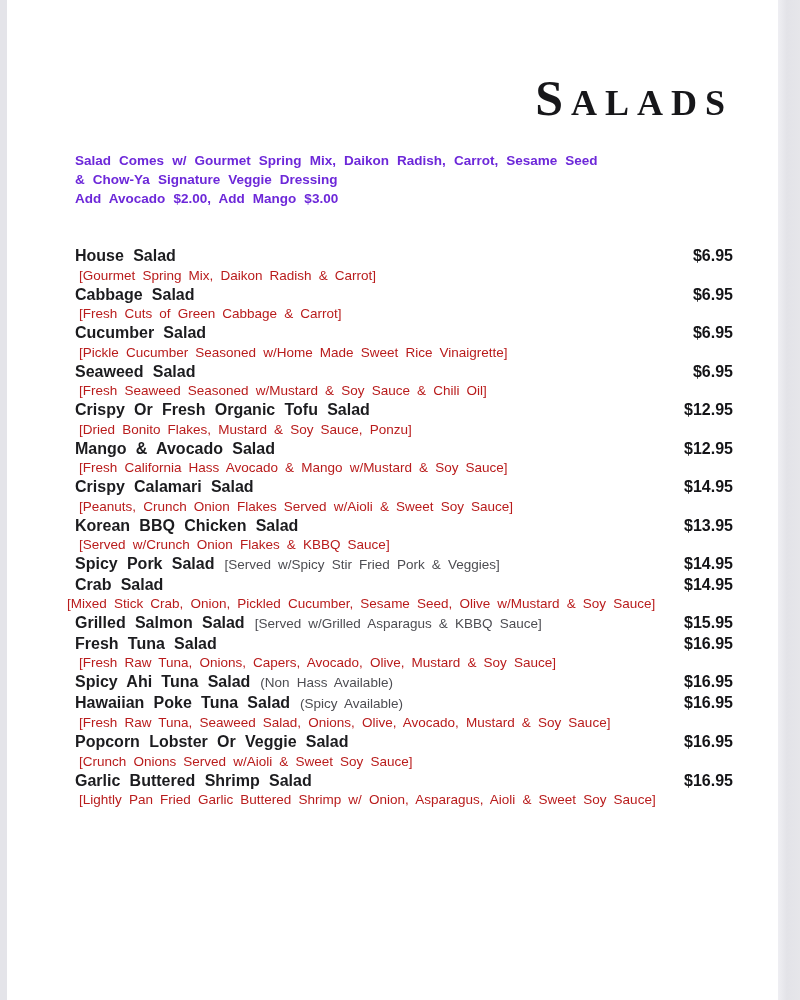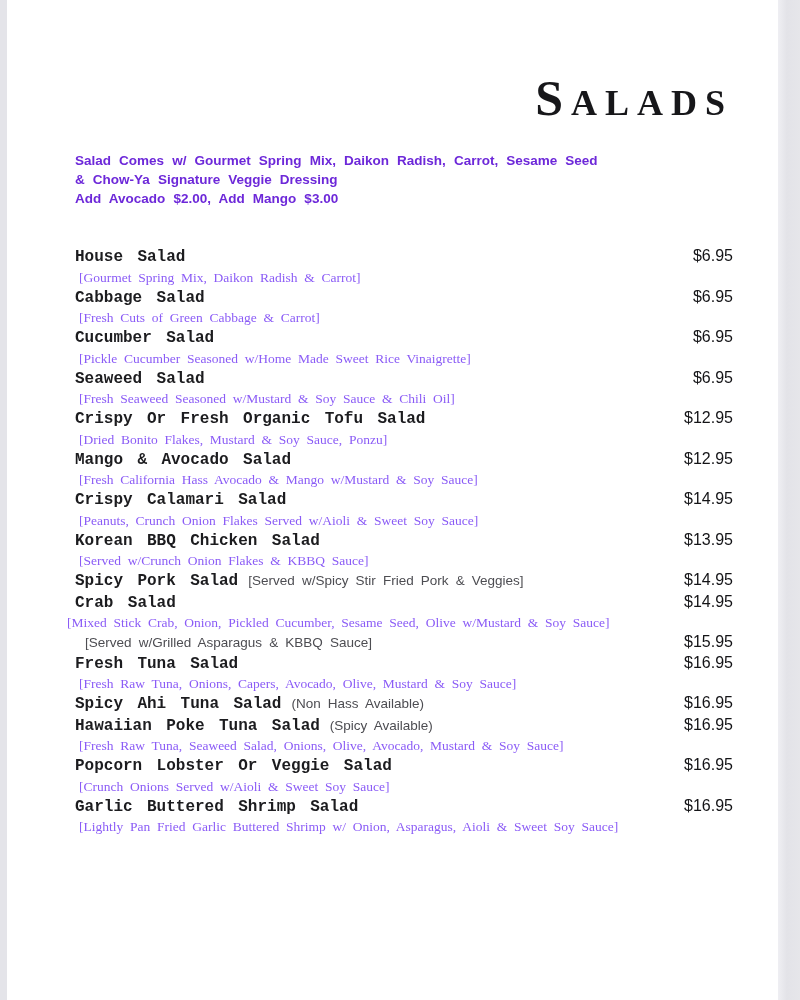--- a/index.html
+++ b/index.html
@@ -52,47 +52,45 @@
     display: flex;
     align-items: baseline;
     line-height: 19.5px;
   }
   .name {
     font-size: 16px;
     font-weight: 700;
     color: #1c1c1f;
     word-spacing: 0.3em;
     white-space: nowrap;
-    font-family: Liberation Mono, monospace;
   }
   .note {
     font-size: 13.5px;
     font-weight: 400;
     color: #4d4d52;
     margin-left: 10px;
     word-spacing: 0.25em;
     white-space: nowrap;
   }
   .note:empty { display: none; }
   .price {
     margin-left: auto;
     font-size: 16px;
-    font-weight: 400;
+    font-weight: 700;
     color: #141417;
     padding-left: 12px;
     white-space: nowrap;
   }
   .desc {
     font-size: 13.5px;
-    color: #8b5cf6;
+    color: #b91c1c;
     line-height: 19px;
     margin-left: 4px;
     word-spacing: 0.25em;
     white-space: nowrap;
-    font-family: Liberation Serif, serif;
   }
   .desc:empty { display: none; }
   
   .row:nth-child(10) .desc { margin-left: -8px; }
 </style>
 </head>
 <body>
 
 <div class="page">
   <div class="edge-left"></div>
@@ -194,20 +192,21 @@
         <div class="nameline">
           <span class="name">Crab Salad</span>
 
           <span class="price">$14.95</span>
         </div>
         <div class="desc">[Mixed Stick Crab, Onion, Pickled Cucumber, Sesame Seed, Olive w/Mustard &amp; Soy Sauce]</div>
       </div>
 
       <div class="row">
         <div class="nameline">
+          <span class="name">Grilled Salmon Salad</span>
           <span class="note">[Served w/Grilled Asparagus &amp; KBBQ Sauce]</span>
           <span class="price">$15.95</span>
         </div>
 
       </div>
 
       <div class="row">
         <div class="nameline">
           <span class="name">Fresh Tuna Salad</span>
 

